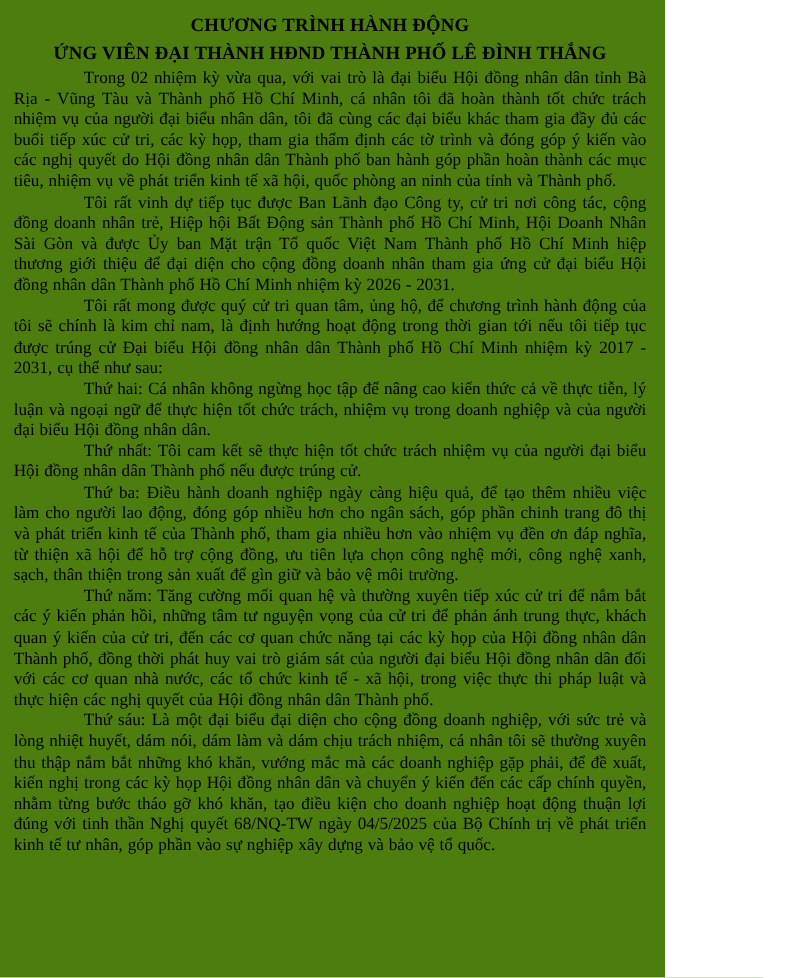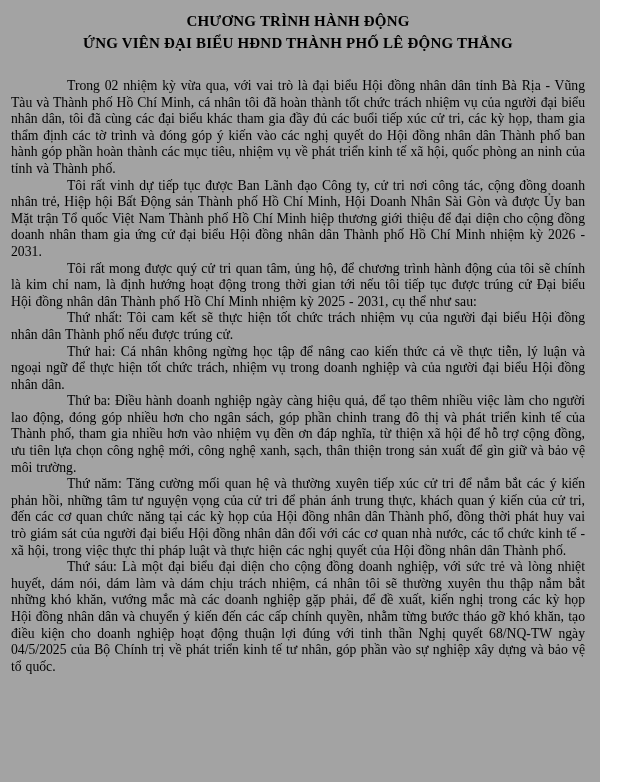--- a/index.html
+++ b/index.html
@@ -3,57 +3,56 @@
 <meta charset="utf-8">
 <style>
   * { margin: 0; padding: 0; box-sizing: border-box; }
   html, body {
     width: 640px;
     height: 782px;
     background: #ffffff;
     overflow: hidden;
   }
   .page {
-    width: 600px;
+    width: 532px;
     height: 782px;
-    background: #a3a3a3;
+    background: #4d7c0f;
     color: #000000;
     font-family: "Liberation Serif", "DejaVu Serif", serif;
     padding: 10px 15px 0 11px;
   }
   .title {
     text-align: center;
     font-weight: bold;
     font-size: 15px;
     line-height: 22px;
     letter-spacing: 0.2px;
   }
   .title-line { display: block; }
   .doc-body {
-    margin-top: 24px;
   }
   .para {
     font-size: 13.7px;
     line-height: 16.6px;
     text-align: justify;
     text-indent: 56px;
     word-spacing: 0.5px;
   }
 </style>
 </head>
 <body>
 
 <div class="page">
   <h1 class="title">
     <span class="title-line">CHƯƠNG TRÌNH HÀNH ĐỘNG</span>
-    <span class="title-line">ỨNG VIÊN ĐẠI BIỂU HĐND THÀNH PHỐ LÊ ĐỘNG THẮNG</span>
+    <span class="title-line">ỨNG VIÊN ĐẠI THÀNH HĐND THÀNH PHỐ LÊ ĐÌNH THẮNG</span>
   </h1>
   <div class="doc-body">
     <p class="para">Trong 02 nhiệm kỳ vừa qua, với vai trò là đại biểu Hội đồng nhân dân tỉnh Bà Rịa - Vũng Tàu và Thành phố Hồ Chí Minh, cá nhân tôi đã hoàn thành tốt chức trách nhiệm vụ của người đại biểu nhân dân, tôi đã cùng các đại biểu khác tham gia đầy đủ các buổi tiếp xúc cử tri, các kỳ họp, tham gia thẩm định các tờ trình và đóng góp ý kiến vào các nghị quyết do Hội đồng nhân dân Thành phố ban hành góp phần hoàn thành các mục tiêu, nhiệm vụ về phát triển kinh tế xã hội, quốc phòng an ninh của tỉnh và Thành phố.</p>
     <p class="para">Tôi rất vinh dự tiếp tục được Ban Lãnh đạo Công ty, cử tri nơi công tác, cộng đồng doanh nhân trẻ, Hiệp hội Bất Động sản Thành phố Hồ Chí Minh, Hội Doanh Nhân Sài Gòn và được Ủy ban Mặt trận Tổ quốc Việt Nam Thành phố Hồ Chí Minh hiệp thương giới thiệu để đại diện cho cộng đồng doanh nhân tham gia ứng cử đại biểu Hội đồng nhân dân Thành phố Hồ Chí Minh nhiệm kỳ 2026 - 2031.</p>
-    <p class="para">Tôi rất mong được quý cử tri quan tâm, ủng hộ, để chương trình hành động của tôi sẽ chính là kim chỉ nam, là định hướng hoạt động trong thời gian tới nếu tôi tiếp tục được trúng cử Đại biểu Hội đồng nhân dân Thành phố Hồ Chí Minh nhiệm kỳ 2025 - 2031, cụ thể như sau:</p>
+    <p class="para">Tôi rất mong được quý cử tri quan tâm, ủng hộ, để chương trình hành động của tôi sẽ chính là kim chỉ nam, là định hướng hoạt động trong thời gian tới nếu tôi tiếp tục được trúng cử Đại biểu Hội đồng nhân dân Thành phố Hồ Chí Minh nhiệm kỳ 2017 - 2031, cụ thể như sau:</p>
+    <p class="para">Thứ hai: Cá nhân không ngừng học tập để nâng cao kiến thức cả về thực tiễn, lý luận và ngoại ngữ để thực hiện tốt chức trách, nhiệm vụ trong doanh nghiệp và của người đại biểu Hội đồng nhân dân.</p>
     <p class="para">Thứ nhất: Tôi cam kết sẽ thực hiện tốt chức trách nhiệm vụ của người đại biểu Hội đồng nhân dân Thành phố nếu được trúng cử.</p>
-    <p class="para">Thứ hai: Cá nhân không ngừng học tập để nâng cao kiến thức cả về thực tiễn, lý luận và ngoại ngữ để thực hiện tốt chức trách, nhiệm vụ trong doanh nghiệp và của người đại biểu Hội đồng nhân dân.</p>
     <p class="para">Thứ ba: Điều hành doanh nghiệp ngày càng hiệu quả, để tạo thêm nhiều việc làm cho người lao động, đóng góp nhiều hơn cho ngân sách, góp phần chinh trang đô thị và phát triển kinh tế của Thành phố, tham gia nhiều hơn vào nhiệm vụ đền ơn đáp nghĩa, từ thiện xã hội để hỗ trợ cộng đồng, ưu tiên lựa chọn công nghệ mới, công nghệ xanh, sạch, thân thiện trong sản xuất để gìn giữ và bảo vệ môi trường.</p>
     <p class="para">Thứ năm: Tăng cường mối quan hệ và thường xuyên tiếp xúc cử tri để nắm bắt các ý kiến phản hồi, những tâm tư nguyện vọng của cử tri để phản ánh trung thực, khách quan ý kiến của cử tri, đến các cơ quan chức năng tại các kỳ họp của Hội đồng nhân dân Thành phố, đồng thời phát huy vai trò giám sát của người đại biểu Hội đồng nhân dân đối với các cơ quan nhà nước, các tổ chức kinh tế - xã hội, trong việc thực thi pháp luật và thực hiện các nghị quyết của Hội đồng nhân dân Thành phố.</p>
     <p class="para">Thứ sáu: Là một đại biểu đại diện cho cộng đồng doanh nghiệp, với sức trẻ và lòng nhiệt huyết, dám nói, dám làm và dám chịu trách nhiệm, cá nhân tôi sẽ thường xuyên thu thập nắm bắt những khó khăn, vướng mắc mà các doanh nghiệp gặp phải, để đề xuất, kiến nghị trong các kỳ họp Hội đồng nhân dân và chuyển ý kiến đến các cấp chính quyền, nhằm từng bước tháo gỡ khó khăn, tạo điều kiện cho doanh nghiệp hoạt động thuận lợi đúng với tinh thần Nghị quyết 68/NQ-TW ngày 04/5/2025 của Bộ Chính trị về phát triển kinh tế tư nhân, góp phần vào sự nghiệp xây dựng và bảo vệ tổ quốc.</p>
   </div>
 </div>
 
 </body></html>

